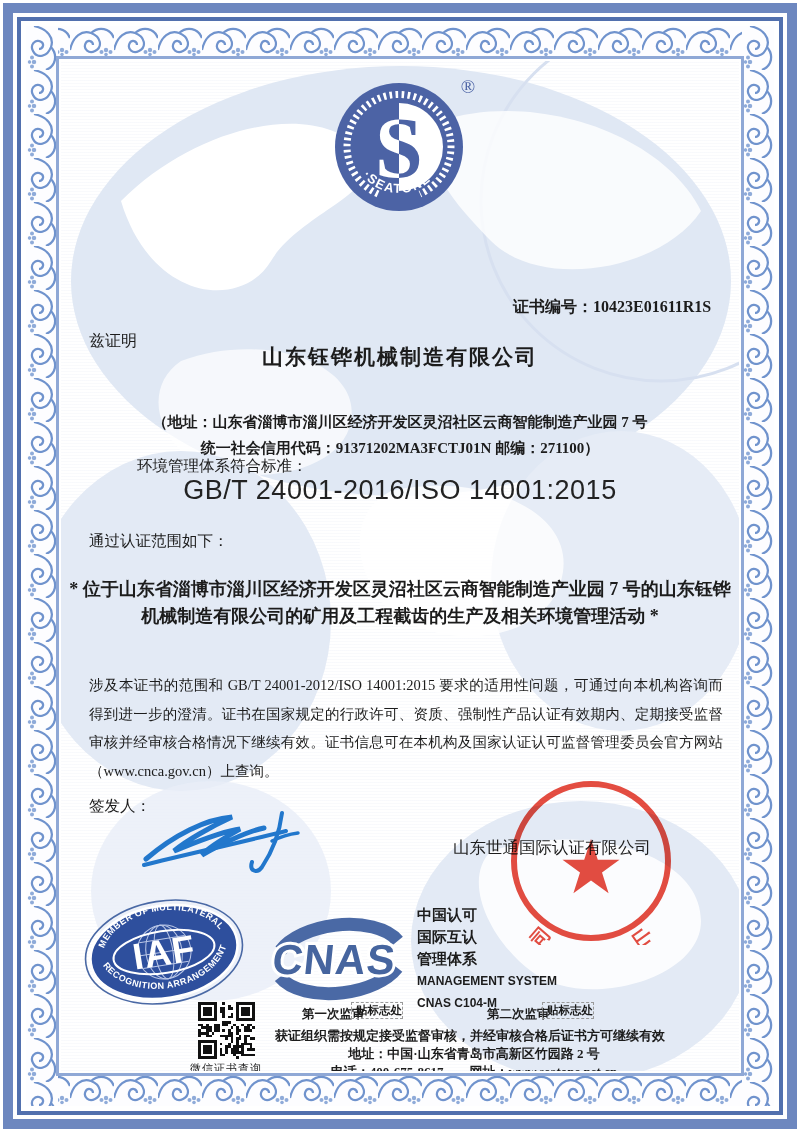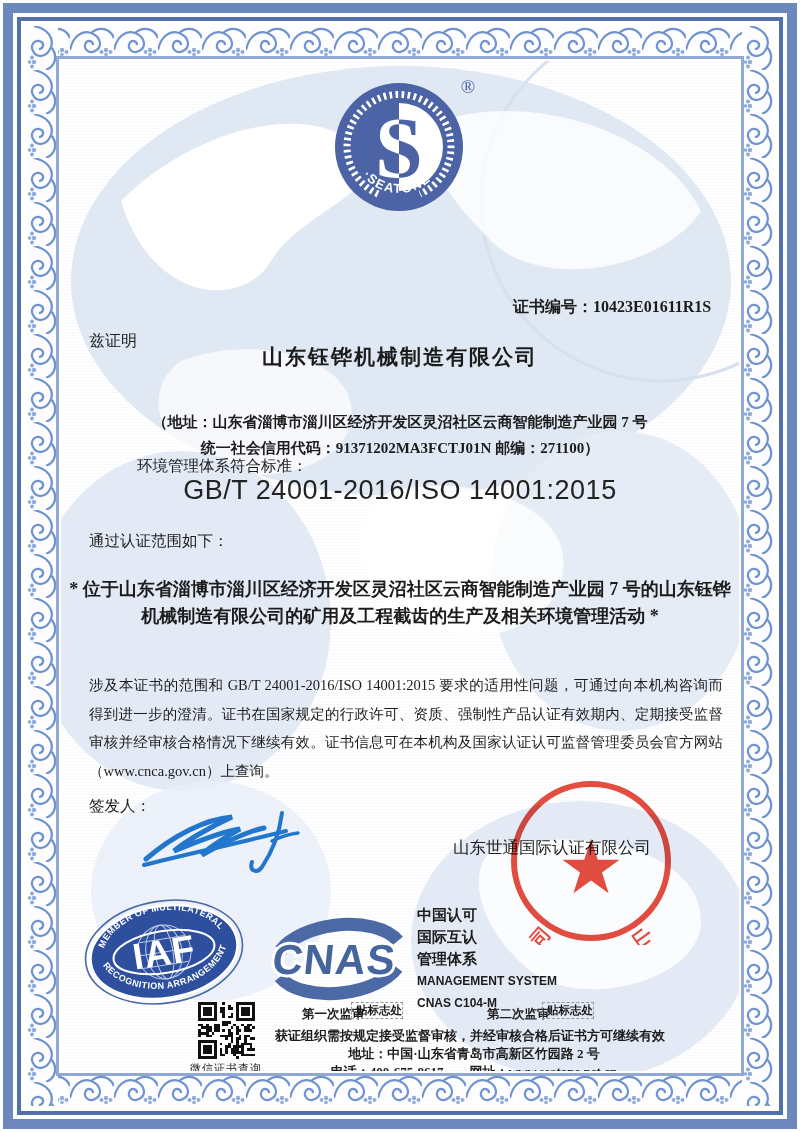--- a/index.html
+++ b/index.html
@@ -170,21 +170,21 @@
     <div class="abs addr" style="top:352px;">（地址：山东省淄博市淄川区经济开发区灵沼社区云商智能制造产业园 7 号</div>
     <div class="abs addr" style="top:378px;">统一社会信用代码：91371202MA3FCTJ01N 邮编：271100）</div>
 
     <div class="abs label" style="top:395px;margin-left:48px;">环境管理体系符合标准：</div>
     <div class="abs standard">GB/T 24001-2016/ISO 14001:2015</div>
 
     <div class="abs label" style="top:470px;">通过认证范围如下：</div>
     <div class="abs scope" style="top:516px;">* 位于山东省淄博市淄川区经济开发区灵沼社区云商智能制造产业园 7 号的山东钰铧</div>
     <div class="abs scope" style="top:543px;">机械制造有限公司的矿用及工程截齿的生产及相关环境管理活动 *</div>
 
-    <div class="abs legal">涉及本证书的范围和 GB/T 24001-2016/ISO 14001:2015 要求的适用性问题，可通过向本机构咨询而得到进一步的澄清。证书在国家规定的行政许可、资质、强制性产品认证有效期内、定期接受监督审核并经审核合格情况下继续有效。证书信息可在本机构及国家认证认可监督管理委员会官方网站（www.cnca.gov.cn）上查询。</div>
+    <div class="abs legal">涉及本证书的范围和 GB/T 24001-2012/ISO 14001:2015 要求的适用性问题，可通过向本机构咨询而得到进一步的澄清。证书在国家规定的行政许可、资质、强制性产品认证有效期内、定期接受监督审核并经审核合格情况下继续有效。证书信息可在本机构及国家认证认可监督管理委员会官方网站（www.cnca.gov.cn）上查询。</div>
 
 
     <div class="abs label" style="top:735px;">签发人：</div>
 
     <svg class="abs" style="left:75px;top:740px;" width="180" height="90" viewBox="0 0 180 90">
       <g fill="none" stroke="#2277cc" stroke-linecap="round">
         <path d="M10,58 C38,34 70,18 96,16 C74,26 50,40 38,50 C58,42 86,30 104,28 C90,36 72,46 66,54 C84,44 112,30 128,27" stroke-width="5"></path>
         <path d="M8,64 C48,54 102,42 150,30" stroke-width="4"></path>
         <path d="M146,12 C144,28 138,48 126,66 C121,73 113,70 116,61" stroke-width="4"></path>
         <path d="M136,40 C144,36 154,33 162,32" stroke-width="3.5"></path>

